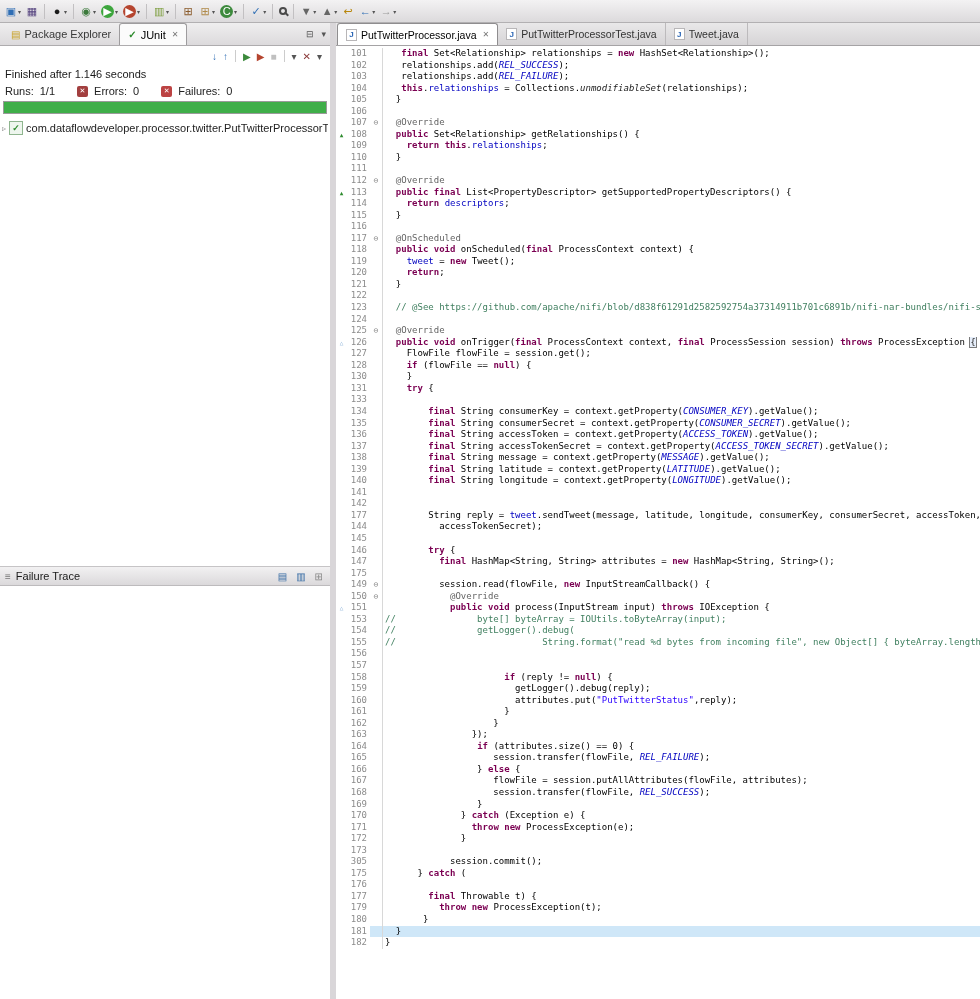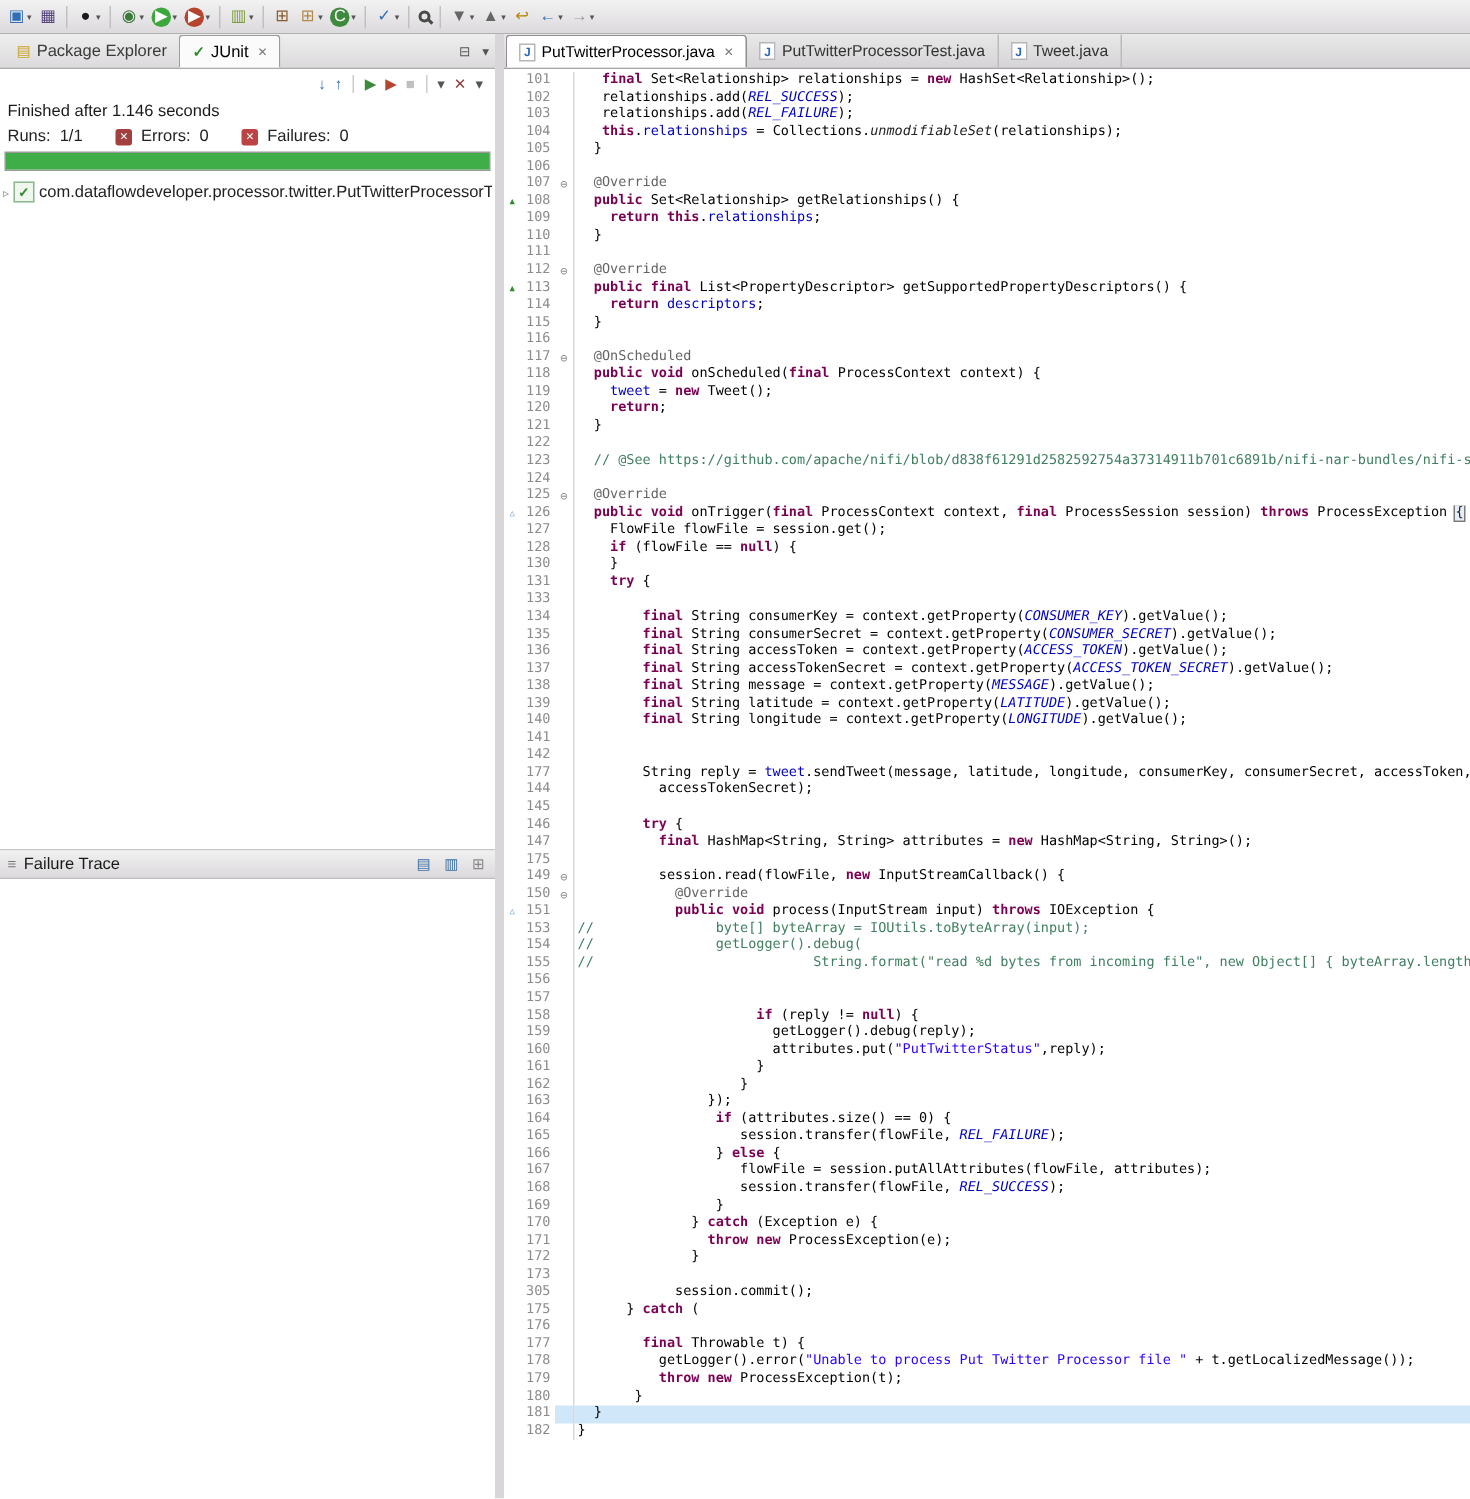--- a/index.html
+++ b/index.html
@@ -347,21 +347,20 @@
         <div class="cl"><span class="mk"></span><span class="ln">168</span><span class="fd"></span><span class="cd"><span class="t-p">                    session.transfer(flowFile, </span><span class="t-sf">REL_SUCCESS</span><span class="t-p">);</span></span></div>
         <div class="cl"><span class="mk"></span><span class="ln">169</span><span class="fd"></span><span class="cd"><span class="t-p">                 }</span></span></div>
         <div class="cl"><span class="mk"></span><span class="ln">170</span><span class="fd"></span><span class="cd"><span class="t-p">              } </span><span class="t-k">catch</span><span class="t-p"> (Exception e) {</span></span></div>
         <div class="cl"><span class="mk"></span><span class="ln">171</span><span class="fd"></span><span class="cd"><span class="t-p">                </span><span class="t-k">throw</span><span class="t-p"> </span><span class="t-k">new</span><span class="t-p"> ProcessException(e);</span></span></div>
         <div class="cl"><span class="mk"></span><span class="ln">172</span><span class="fd"></span><span class="cd"><span class="t-p">              }</span></span></div>
         <div class="cl"><span class="mk"></span><span class="ln">173</span><span class="fd"></span><span class="cd"></span></div>
         <div class="cl"><span class="mk"></span><span class="ln">305</span><span class="fd"></span><span class="cd"><span class="t-p">            session.commit();</span></span></div>
         <div class="cl"><span class="mk"></span><span class="ln">175</span><span class="fd"></span><span class="cd"><span class="t-p">      } </span><span class="t-k">catch</span><span class="t-p"> (</span></span></div>
         <div class="cl"><span class="mk"></span><span class="ln">176</span><span class="fd"></span><span class="cd"></span></div>
         <div class="cl"><span class="mk"></span><span class="ln">177</span><span class="fd"></span><span class="cd"><span class="t-p">        </span><span class="t-k">final</span><span class="t-p"> Throwable t) {</span></span></div>
-        <div class="cl"><span class="mk"></span><span class="ln">178</span><span class="fd"></span><span class="cd"><span class="t-p">          getLogger().error(</span><span class="t-s">"Unable to process Put Twitter Processor file "</span><span class="t-p"> + t.getLocalizedMessage());</span></span></div>
         <div class="cl"><span class="mk"></span><span class="ln">179</span><span class="fd"></span><span class="cd"><span class="t-p">          </span><span class="t-k">throw</span><span class="t-p"> </span><span class="t-k">new</span><span class="t-p"> ProcessException(t);</span></span></div>
         <div class="cl"><span class="mk"></span><span class="ln">180</span><span class="fd"></span><span class="cd"><span class="t-p">       }</span></span></div>
         <div class="cl cur"><span class="mk"></span><span class="ln">181</span><span class="fd"></span><span class="cd"><span class="t-p">  }</span></span></div>
         <div class="cl"><span class="mk"></span><span class="ln">182</span><span class="fd"></span><span class="cd"><span class="t-p">}</span></span></div>
       </div>
   </div>
 
 </div>
 
 </body></html>

